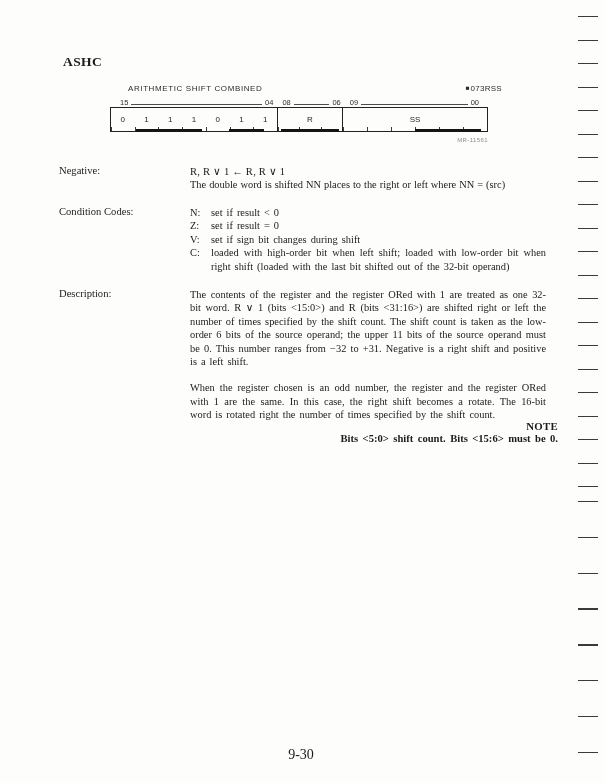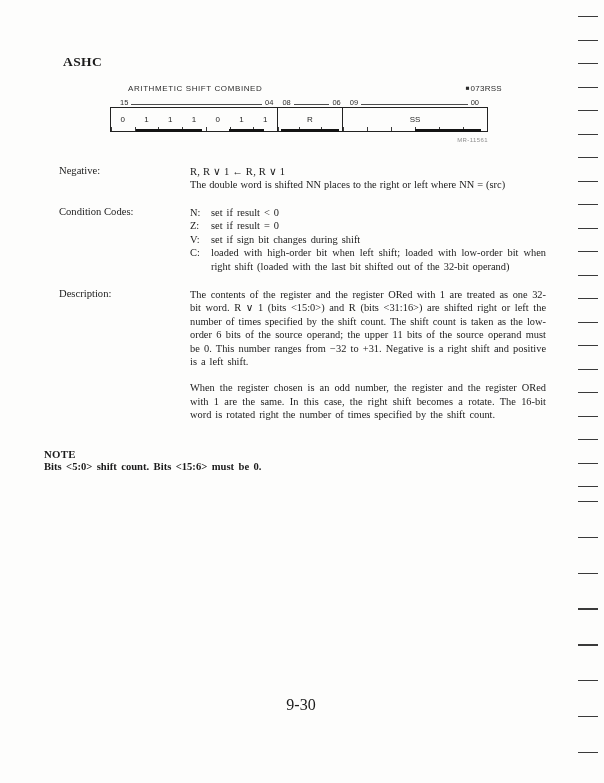--- a/index.html
+++ b/index.html
@@ -54,26 +54,26 @@
   .cc-label,.cc-content{top:206px;}
   .desc-label,.desc-content{top:288px;}
   .formula{font-size:10.6px;letter-spacing:0.2px;}
   .optext{white-space:nowrap;word-spacing:0.4px;}
   .cc-item{display:flex;}
   .cc-flag{flex:0 0 21px;}
   .cc-text{flex:1;text-align:justify;word-spacing:1.4px;}
   .desc-content p{margin:0 0 13px 0;text-align:justify;word-spacing:1.4px;}
 
   
-  .note{position:absolute;left:44px;top:420px;width:506px;text-align:left;font-weight:bold;margin-top:28px;}
+  .note{position:absolute;left:52px;top:420px;width:506px;text-align:right;font-weight:bold;}
   .note-title{font-size:10.8px;letter-spacing:0.3px;}
   .note-text{font-size:10.6px;word-spacing:1.8px;margin-top:1px;}
 
   
-  .page-number{position:absolute;left:241px;top:696px;width:120px;text-align:center;font-size:16px;}
+  .page-number{position:absolute;left:241px;top:747px;width:120px;text-align:center;font-size:14px;}
 
   
   .marks{position:absolute;left:578px;width:20px;}
   .marks-top{top:16px;height:471px;
     background:repeating-linear-gradient(to bottom,#3a3a3a 0 1.4px,transparent 1.4px 23.5px);}
   .marks-bottom{top:501px;height:254px;
     background:repeating-linear-gradient(to bottom,#3a3a3a 0 1.4px,transparent 1.4px 35.8px);}
 </style>
 </head>
 <body>

